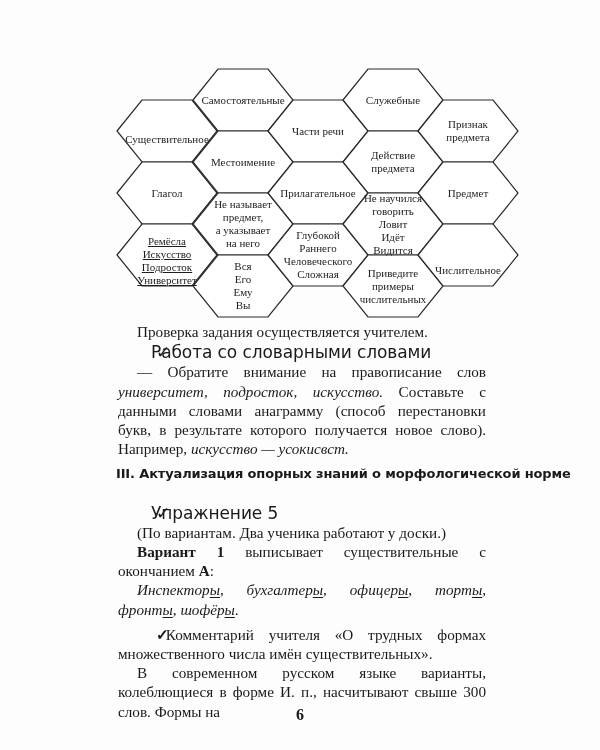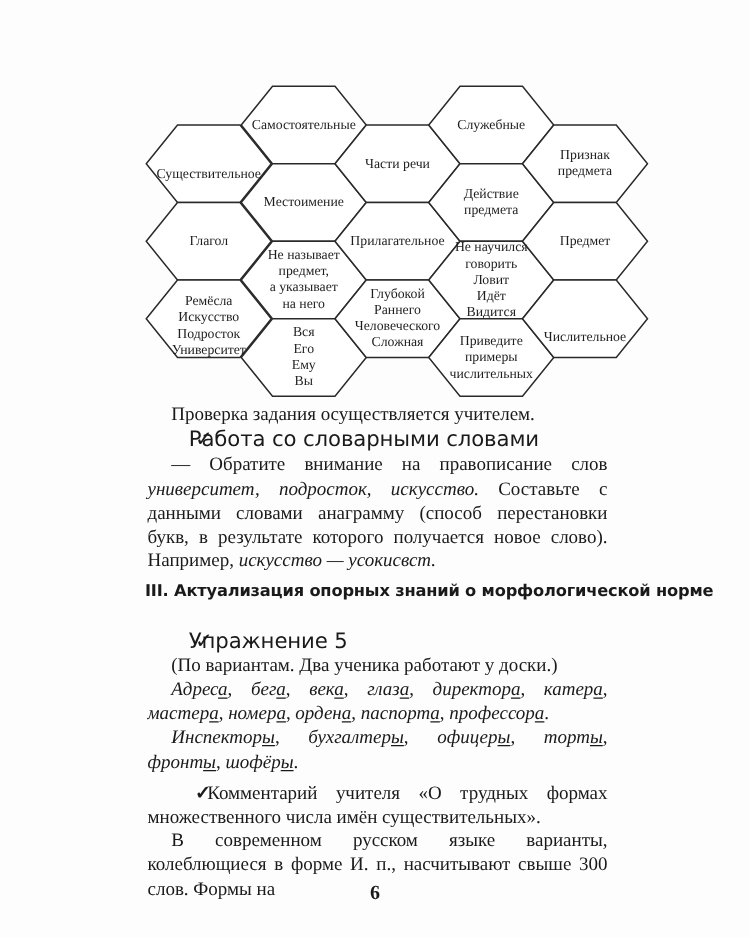--- a/index.html
+++ b/index.html
@@ -45,21 +45,21 @@
       <polygon points="343,162 368,131 418,131 443,162 418,193 368,193" class="hex"></polygon>
       <polygon points="343,224 368,193 418,193 443,224 418,255 368,255" class="hex"></polygon>
       <polygon points="343,286 368,255 418,255 443,286 418,317 368,317" class="hex"></polygon>
       <polygon points="418,131 443,100 493,100 518,131 493,162 443,162" class="hex"></polygon>
       <polygon points="418,193 443,162 493,162 518,193 493,224 443,224" class="hex"></polygon>
       <polygon points="418,255 443,224 493,224 518,255 493,286 443,286" class="hex"></polygon>
     </svg>
   <div id="hex-labels">
       <div class="hex-label" style="left: 119px; width: 96px; top: 100px; height: 78px;">Существительное</div>
       <div class="hex-label" style="left: 119px; width: 96px; top: 162px; height: 62px;">Глагол</div>
-      <div class="hex-label" style="left: 119px; width: 96px; top: 224px; height: 74px;">Ремёсла
+      <div class="hex-label" style="left: 119px; width: 96px; top: 224px; height: 74px; text-decoration: underline;">Ремёсла
 Искусство
 Подросток
 Университет</div>
       <div class="hex-label" style="left: 195px; width: 96px; top: 69px; height: 62px;">Самостоятельные</div>
       <div class="hex-label" style="left: 195px; width: 96px; top: 131px; height: 62px;">Местоимение</div>
       <div class="hex-label" style="left: 195px; width: 96px; top: 193px; height: 62px;">Не называет
 предмет,
 а указывает
 на него</div>
       <div class="hex-label" style="left: 195px; width: 96px; top: 255px; height: 62px;">Вся
@@ -100,21 +100,23 @@
       <span>— Обратите внимание на правописание слов </span><i>университет, подросток, искусство.</i><span> Составьте с данными словами анаграмму (способ перестановки букв, в результате которого получается новое слово). Например, </span><i>искусство — усокисвст.</i>
     </p>
 
     <div class="heading">III. Актуализация опорных знаний о морфологической норме</div>
 
     <p class="para indent sans">
       <span class="check">✓</span><span>Упражнение 5</span>
     </p>
     <p class="para indent">(По вариантам. Два ученика работают у доски.)</p>
 
-    <p class="para indent" id="v1words"><i>Адрес<u>а</u></i>, <i>бег<u>а</u></i>, <i>век<u>а</u></i>, <i>глаз<u>а</u></i>, <i>директор<u>а</u></i>, <i>катер<u>а</u></i>, <i>мастер<u>а</u></i>, <i>номер<u>а</u></i>, <i>орден<u>а</u></i>, <i>паспорт<u>а</u></i>, <i>профессор<u>а</u></i>.</p>
+    <p class="para indent">
+      <b>Вариант 1</b><span> выписывает существительные с окончанием </span><b>А</b>:
+    </p>
 
     <p class="para indent" id="v2words"><i>Инспектор<u>ы</u></i>, <i>бухгалтер<u>ы</u></i>, <i>офицер<u>ы</u></i>, <i>торт<u>ы</u></i>, <i>фронт<u>ы</u></i>, <i>шофёр<u>ы</u></i>.</p>
 
     <span class="sp"></span>
     <p class="para indent">
       <span class="check">✓</span> <span>Комментарий учителя «О трудных формах множественного числа имён существительных».</span>
     </p>
 
     <p class="para indent">
       <span>В современном русском языке варианты, колеблющиеся в форме И. п., насчитывают свыше 300 слов. Формы на </span>

